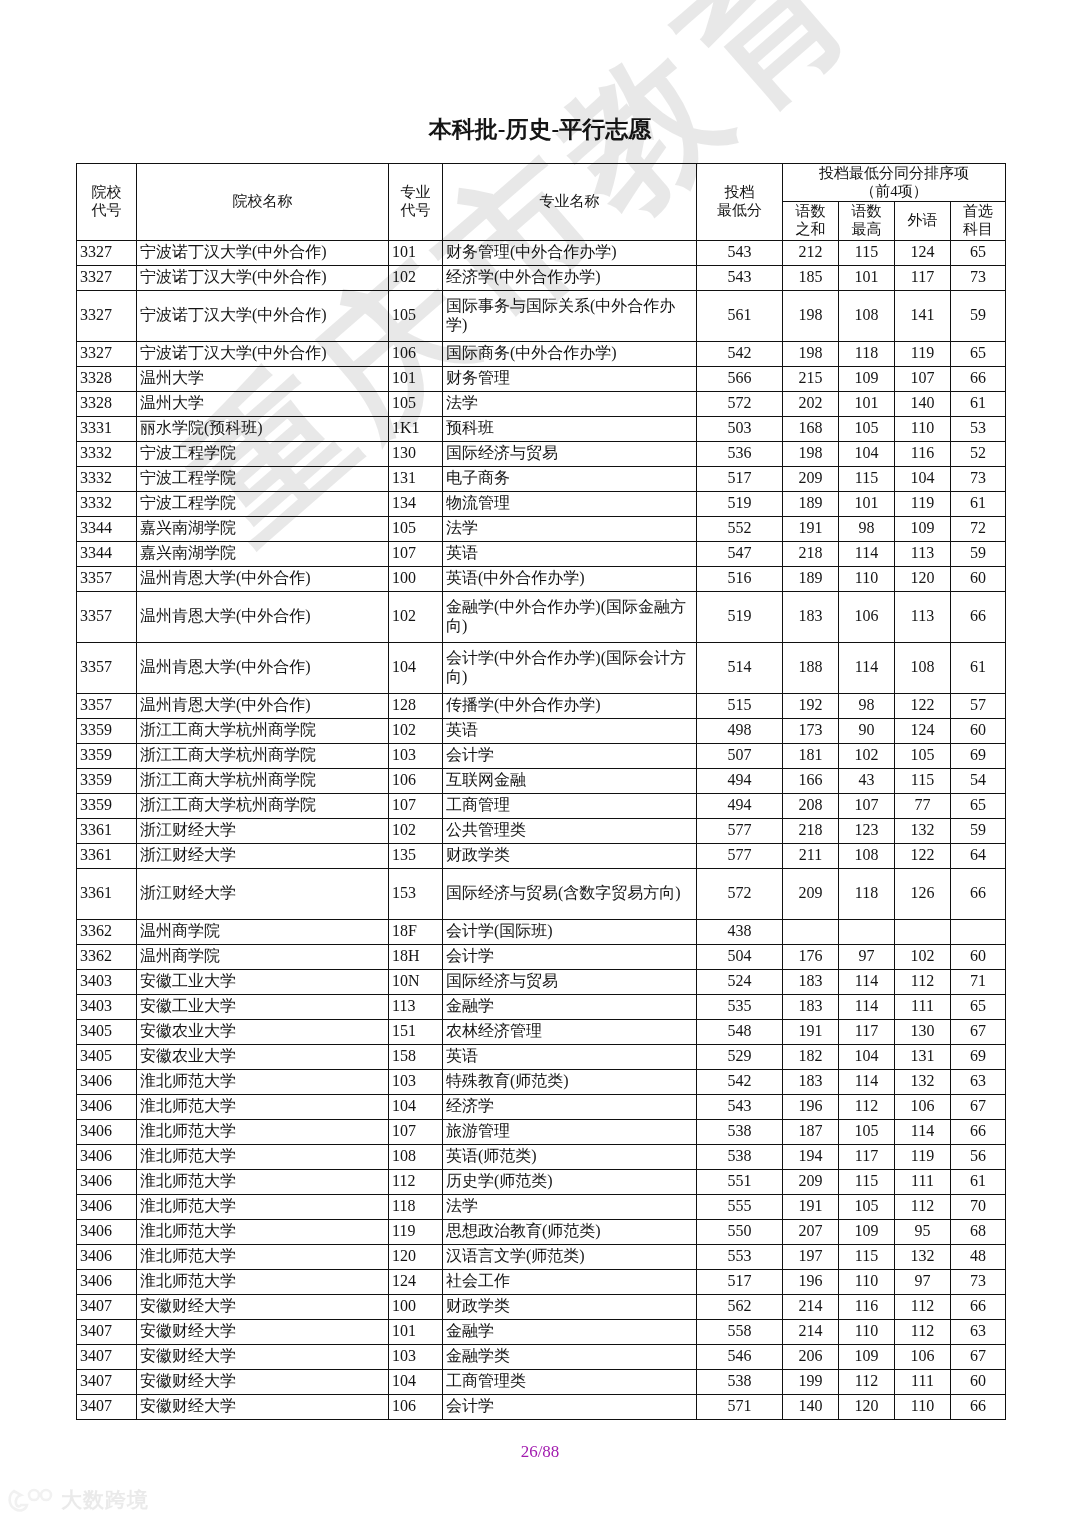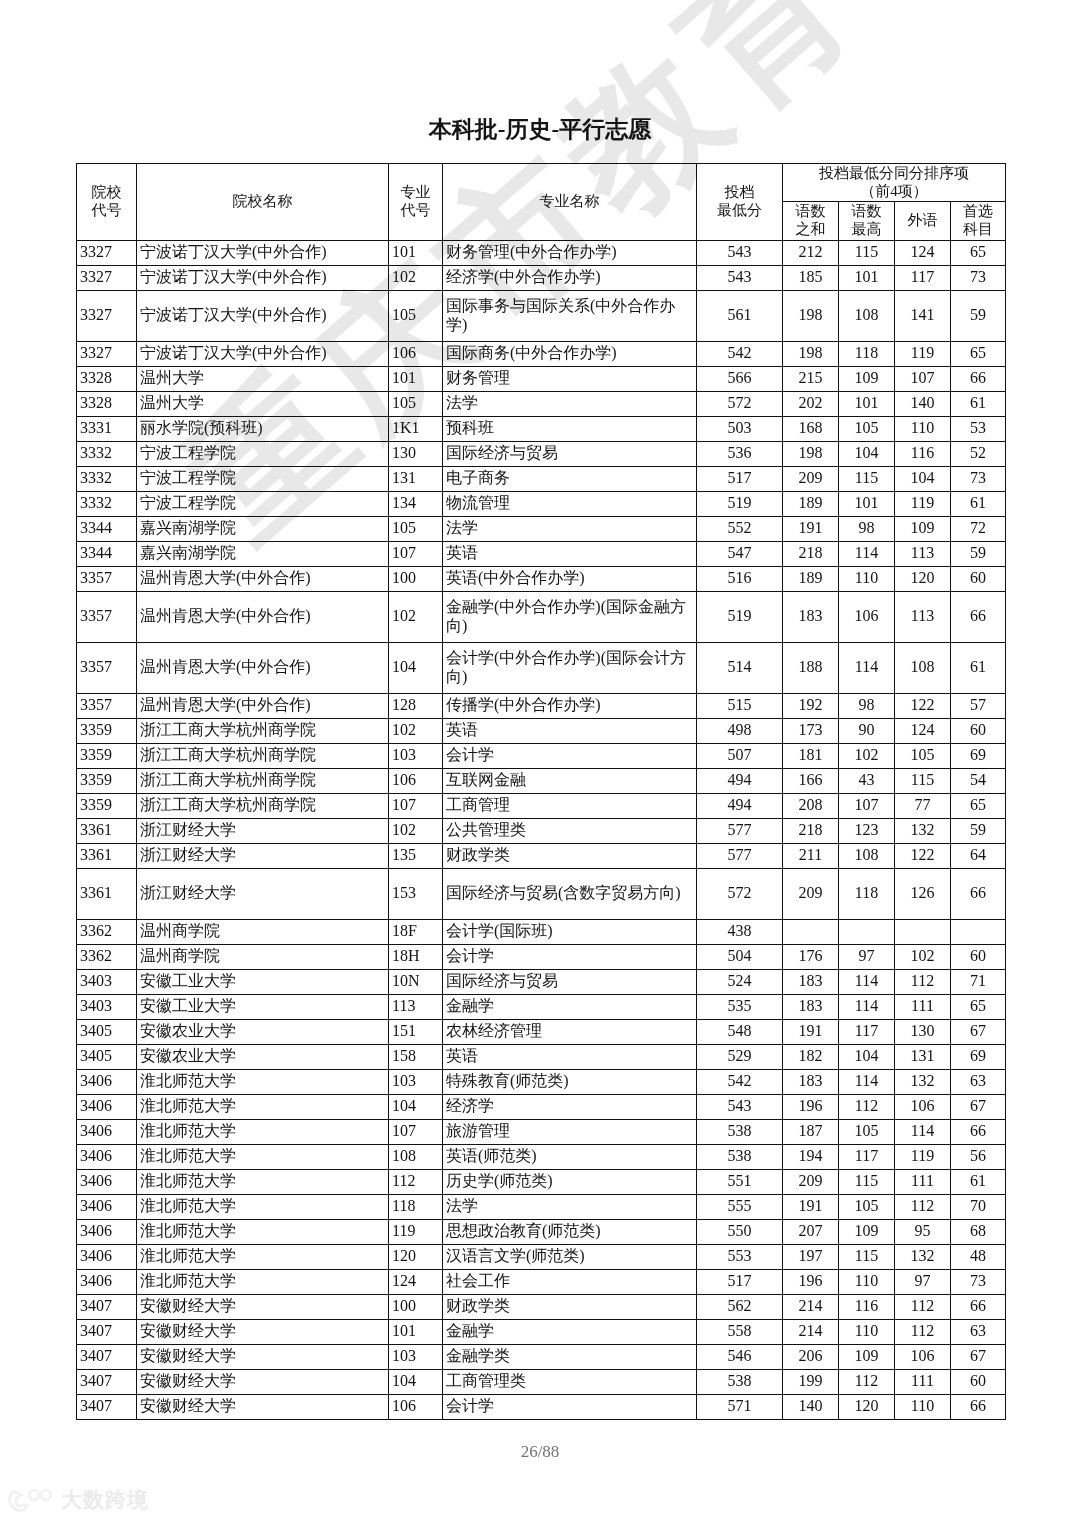--- a/index.html
+++ b/index.html
@@ -114,21 +114,21 @@
   tr.r2 td { height: 48px; }
 
   
   .page-num {
     position: absolute;
     left: 0;
     top: 1442px;
     width: 1080px;
     text-align: center;
     font-size: 17px;
-    color: #737373;
+    color: #a21caf;
   }
 
   .brand {
     position: absolute;
     left: 8px;
     top: 1486px;
     display: flex;
     align-items: center;
     gap: 7px;
     opacity: 0.30;

